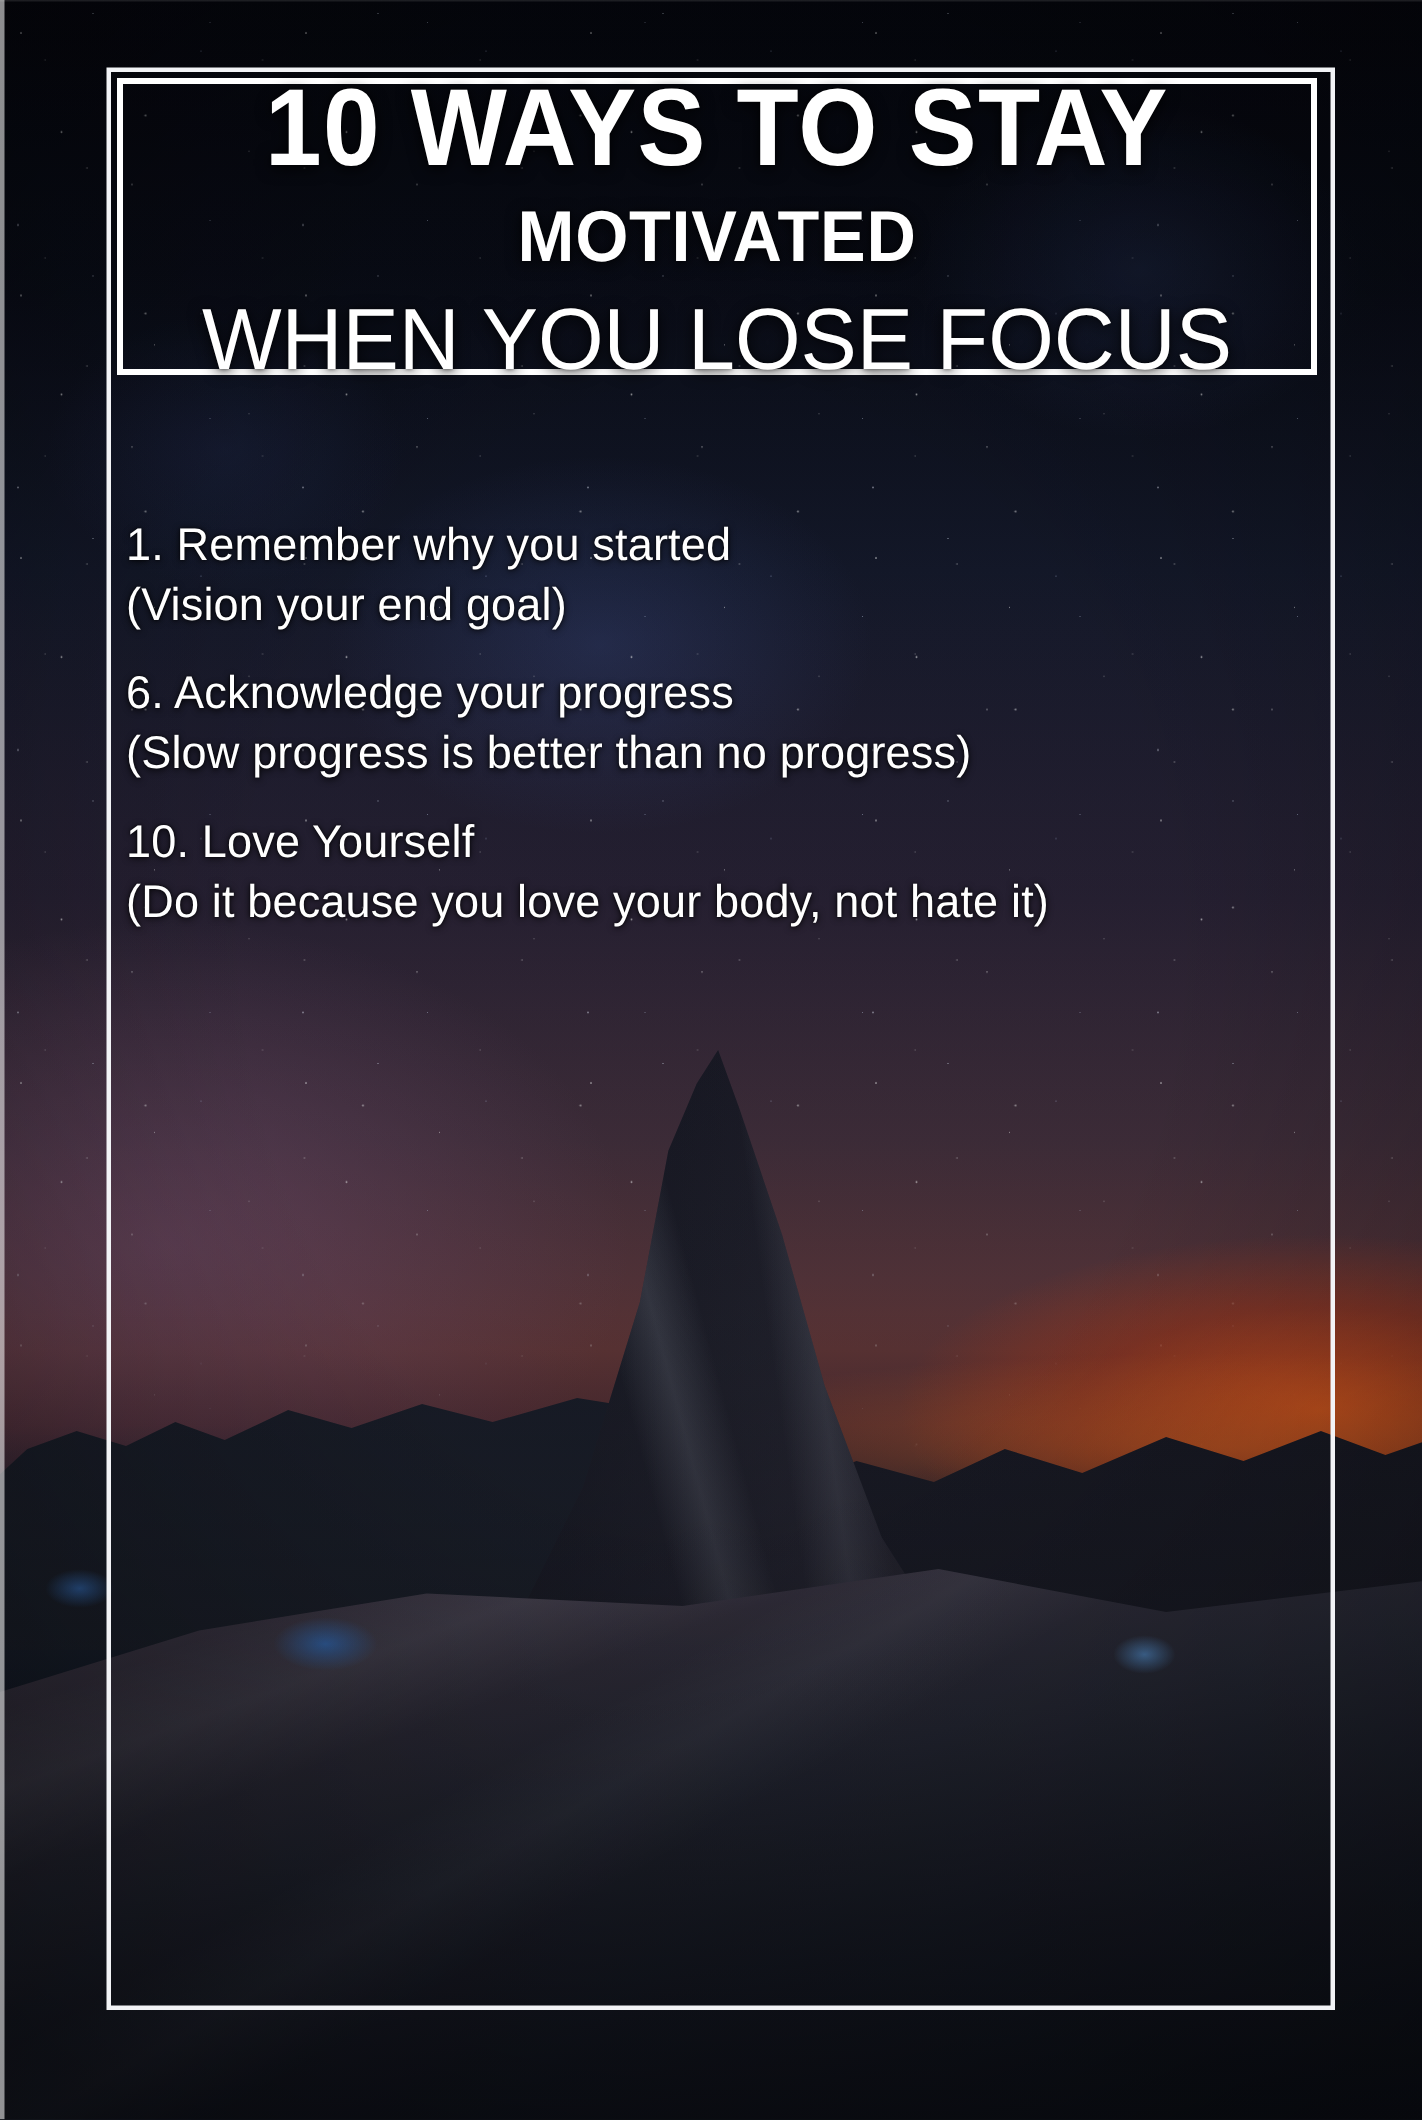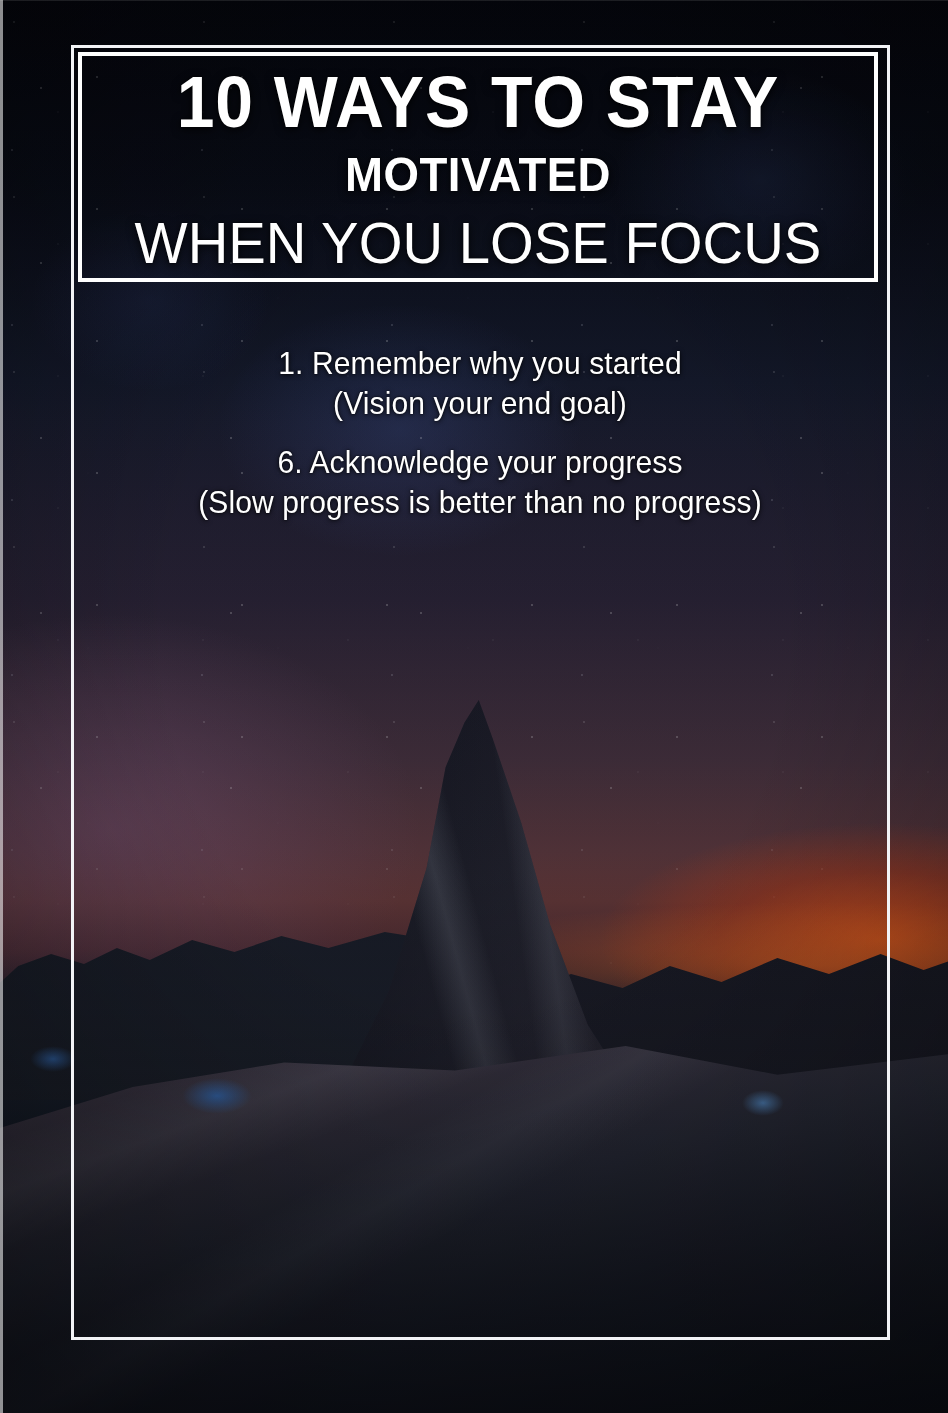--- a/index.html
+++ b/index.html
@@ -171,21 +171,21 @@
   
   #frame{
     position:absolute;
     left:71px;top:45px;right:58px;bottom:73px;
     border:3px solid #f2f3f6;
     box-sizing:border-box;
   }
   #title-box{
     position:absolute;
     left:78px;top:52px;
-    width:800px;height:230px;
+    width:800px;height:198px;
     border:4px solid #ffffff;
     box-sizing:border-box;
     display:flex;flex-direction:column;
     align-items:center;justify-content:center;
     padding-top:2px;
   }
 
   
   .t1,.t2,.t3{
     color:#ffffff;
@@ -203,21 +203,20 @@
   #list{
     position:absolute;
     left:78px;right:66px;
     top:338px;bottom:82px;
     display:flex;flex-direction:column;
     align-items:center;justify-content:flex-start;
     padding-top:6px;
   }
   .item{
     width:100%;
-    text-align:center;
     color:#ffffff;
     font-family:"Liberation Sans Narrow","Liberation Sans",sans-serif;
     margin-bottom:19px;
   }
   .item .main,.item .sub{
     display:block;
     font-size:30.5px;
     font-weight:400;
     line-height:1.31;
     letter-spacing:.1px;
@@ -276,15 +275,19 @@
 
 
     <div class="item">
       <span class="main">6. Acknowledge your progress</span>
       <span class="sub">(Slow progress is better than no progress)</span>
     </div>
 
 
 
 
+    <div class="item">
+      <span class="main">10. Love Yourself</span>
+      <span class="sub">(Do it because you love your body, not hate it)</span>
+    </div>
 
   </div>
 </div>
 
 </body></html>

